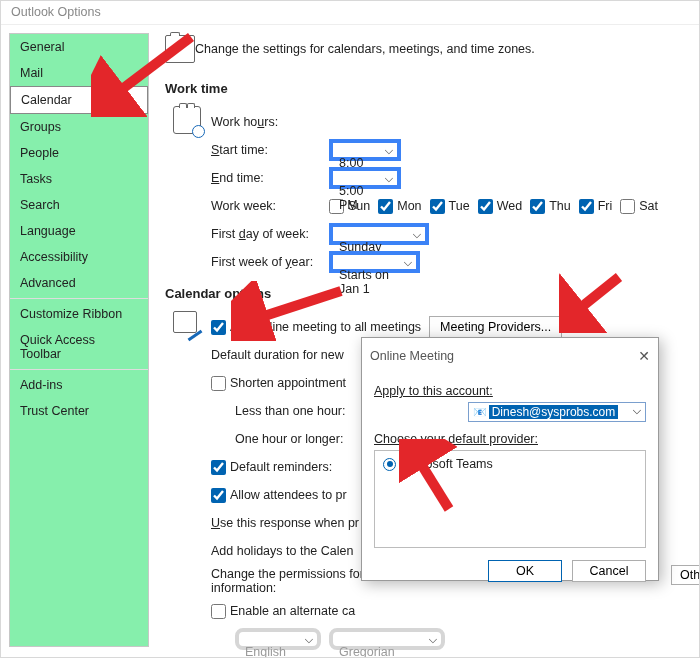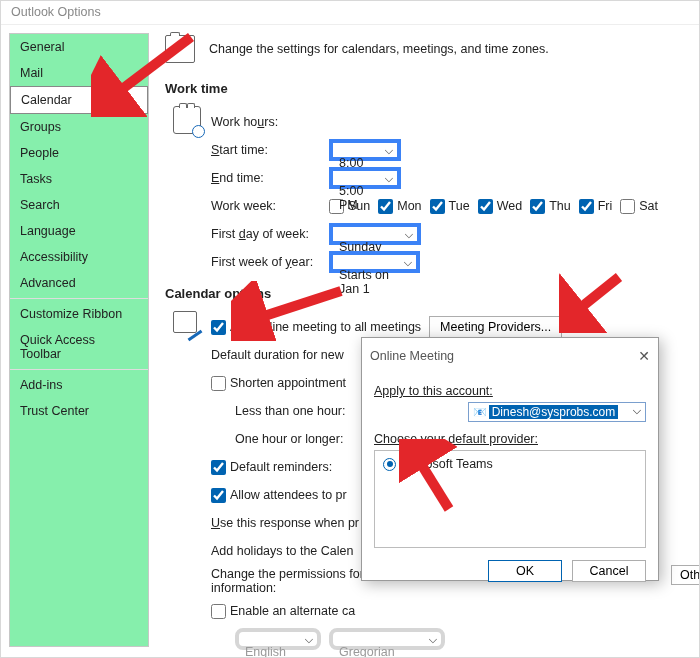--- a/index.html
+++ b/index.html
@@ -44,21 +44,21 @@
   .sidebar-sep { border-top: 1px solid #ddd; margin: 2px 0; }
   
   .main {
     flex: 1;
     padding: 10px 6px 0 16px;
     position: relative;
   }
   .intro {
     display: flex;
     align-items: center;
-    gap: 14px;
+    gap: 0;
     margin-bottom: 18px;
   }
   .icon-box {
     width: 30px; height: 28px;
     border: 1.5px solid #676767;
     border-radius: 2px;
     position: relative;
   }
   .icon-box .tab {
     position: absolute; top:-4px; left:4px; width:10px; height:4px;
@@ -264,21 +264,21 @@
               <input type="checkbox" checked="" style="">
               <span>Fri</span>
             </label>
           <label class="chk">
               <input type="checkbox" style="">
               <span>Sat</span>
             </label>
         </div>
         <div class="row" style="margin-left:0">
           <span class="lbl">First <span class="ul">d</span>ay of week:</span>
-          <div class="fakeselect" style="width:92px">Sunday</div>
+          <div class="fakeselect" style="width:100px">Sunday</div>
         </div>
         <div class="row" style="margin-left:0">
           <span class="lbl">First week of <span class="ul">y</span>ear:</span>
           <div class="fakeselect" style="width:91px">Starts on Jan 1</div>
         </div>
       </div>
     </div>
 
     <div class="section-title">Calendar options</div>
 

